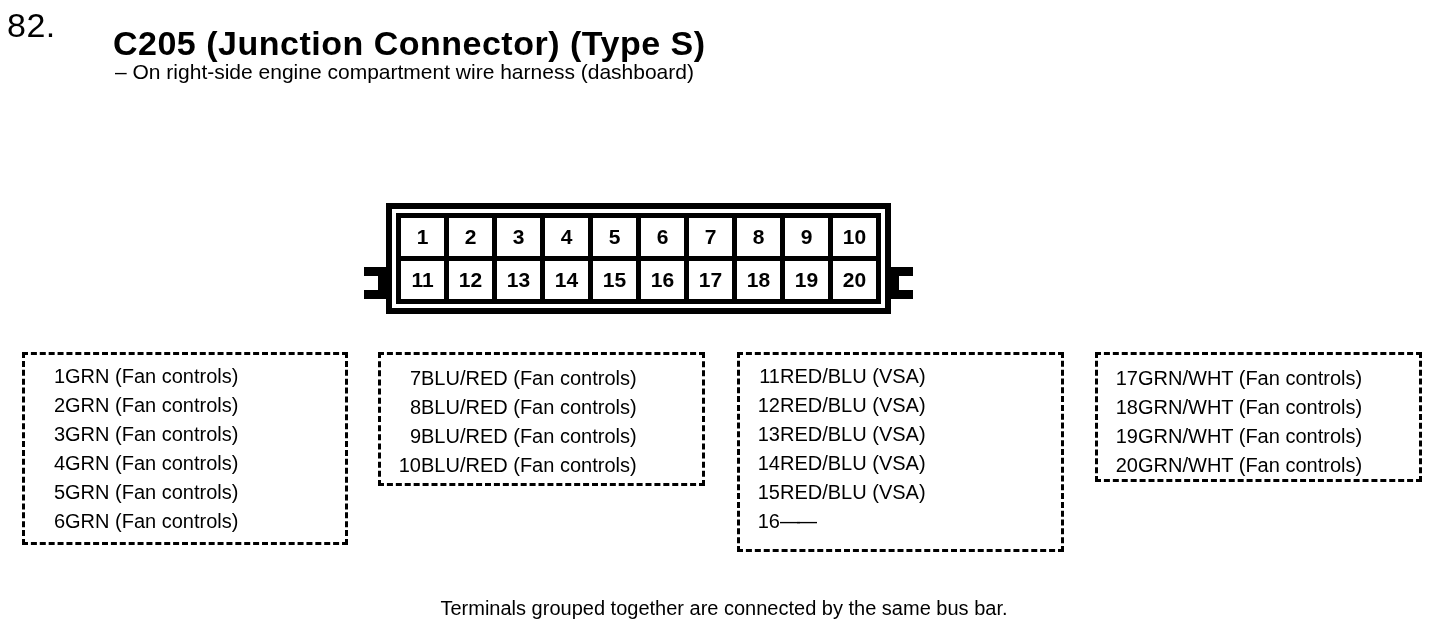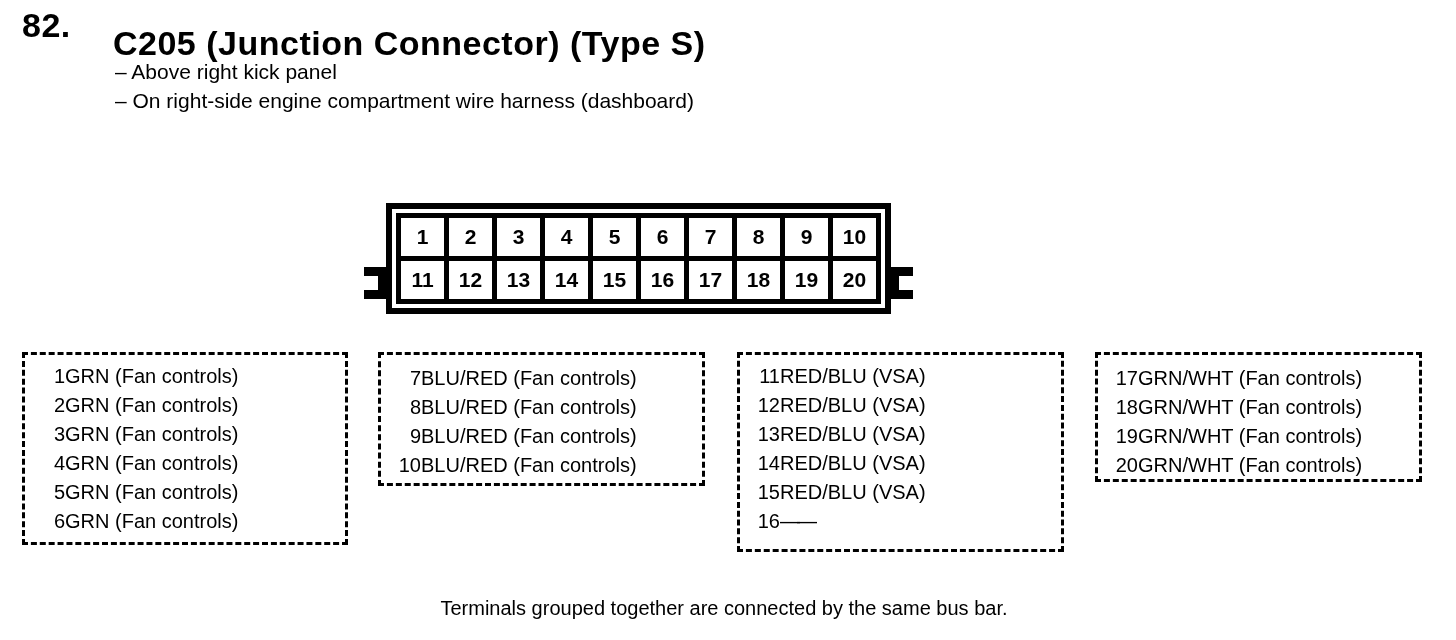--- a/index.html
+++ b/index.html
@@ -7,22 +7,22 @@
   body {
     width: 1456px; height: 640px;
     position: relative;
     font-family: "Liberation Sans", sans-serif;
     color: #000;
     overflow: hidden;
   }
 
   
   .item-no {
-    position: absolute; left: 22px; top: 6px;
-    font-size: 34px; font-weight: bold; letter-spacing: 0.5px;
+    position: absolute; left: 7px; top: 6px;
+    font-size: 34px; font-weight: normal; letter-spacing: 0.5px;
   }
   .page-title {
     position: absolute; left: 113px; top: 24px;
     font-size: 34px; font-weight: bold; letter-spacing: 0.5px;
   }
   .details {
     position: absolute; left: 115px; top: 57px;
     font-size: 21px; line-height: 29px;
   }
 
@@ -91,21 +91,20 @@
     text-align: center; font-size: 20px;
   }
 </style>
 </head>
 <body>
 
 <div class="item-no">82.</div>
 <div class="page-title">C205 (Junction Connector) (Type S)</div>
 
 <div class="details">
-  <div>– Above right kick panel</div>
   <div>– On right-side engine compartment wire harness (dashboard)</div>
 </div>
 
 <div class="connector-area">
   <div class="latch latch-left">
       <div class="slot"></div>
     </div>
   <div class="latch latch-right">
       <div class="slot"></div>
     </div>

